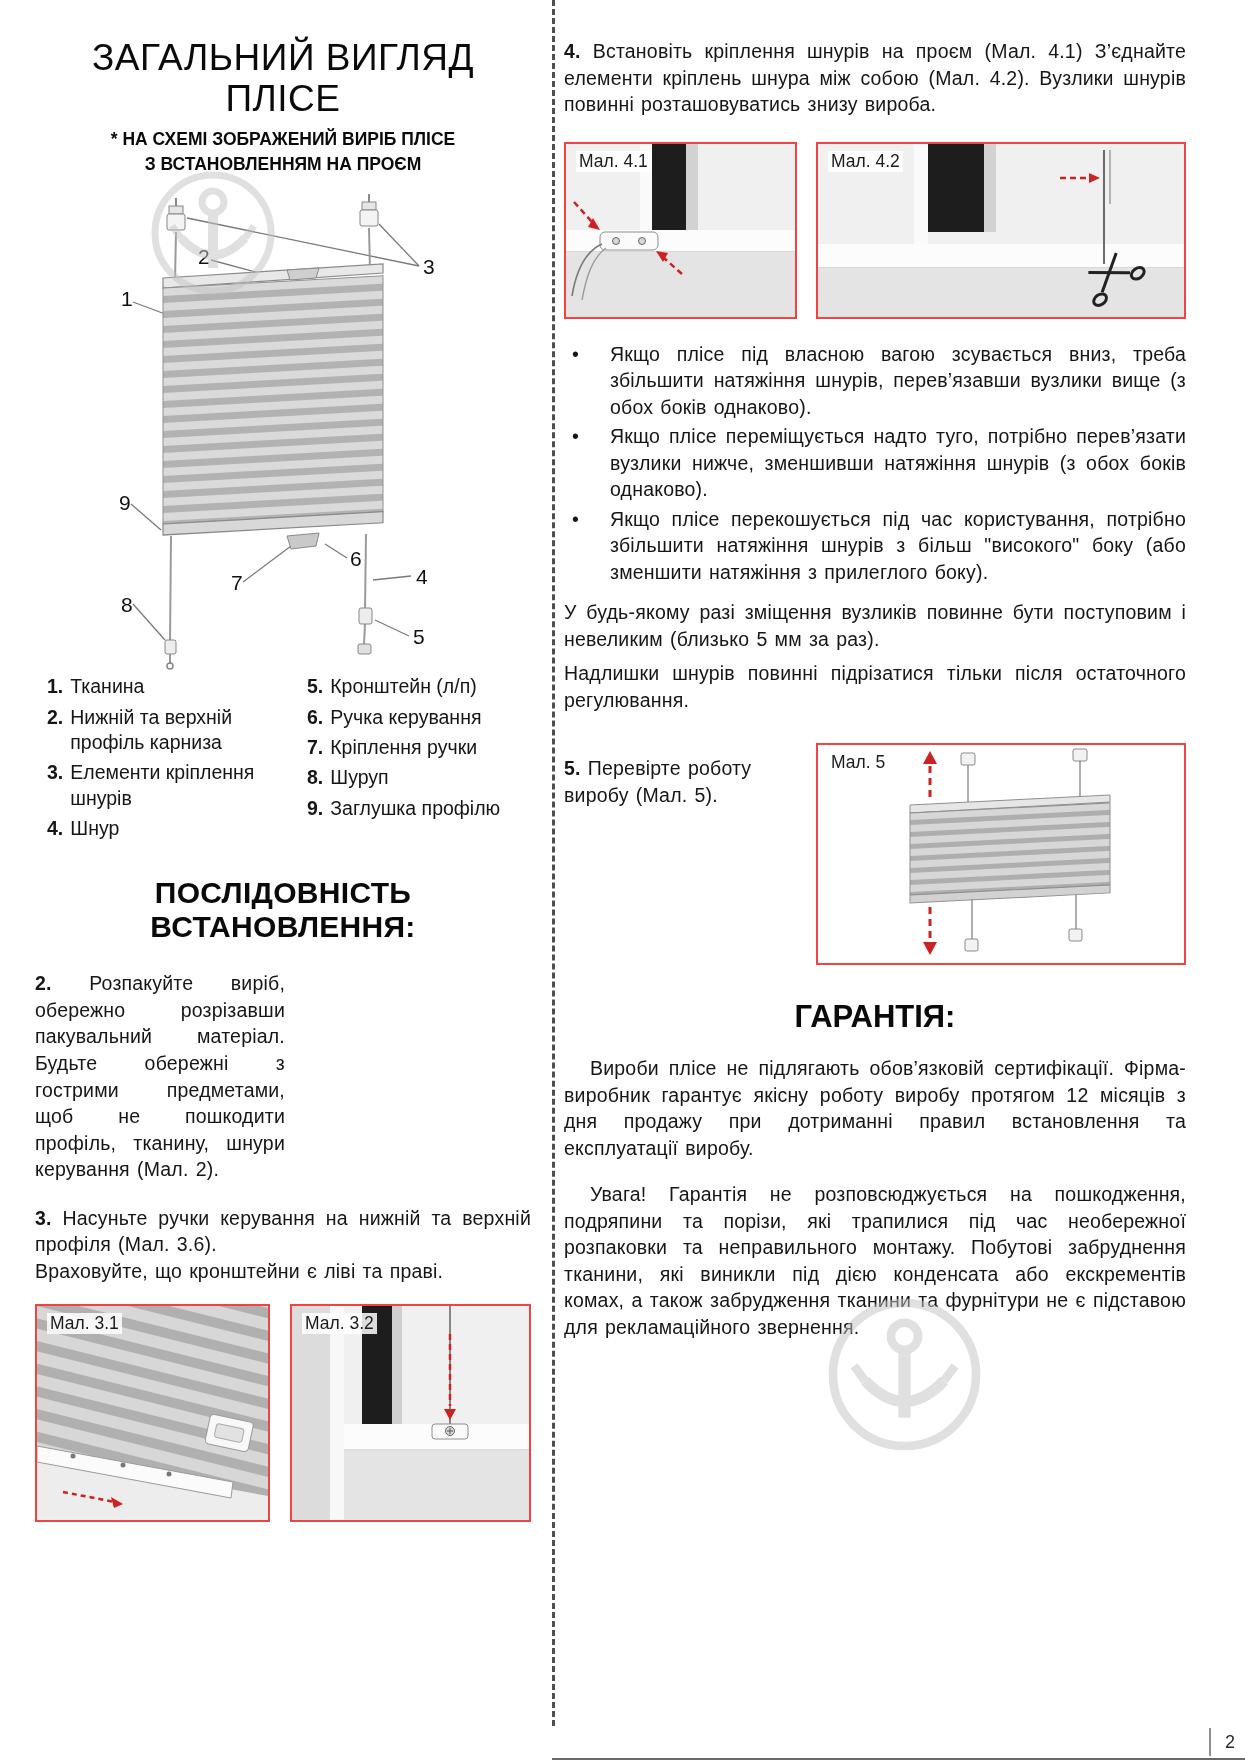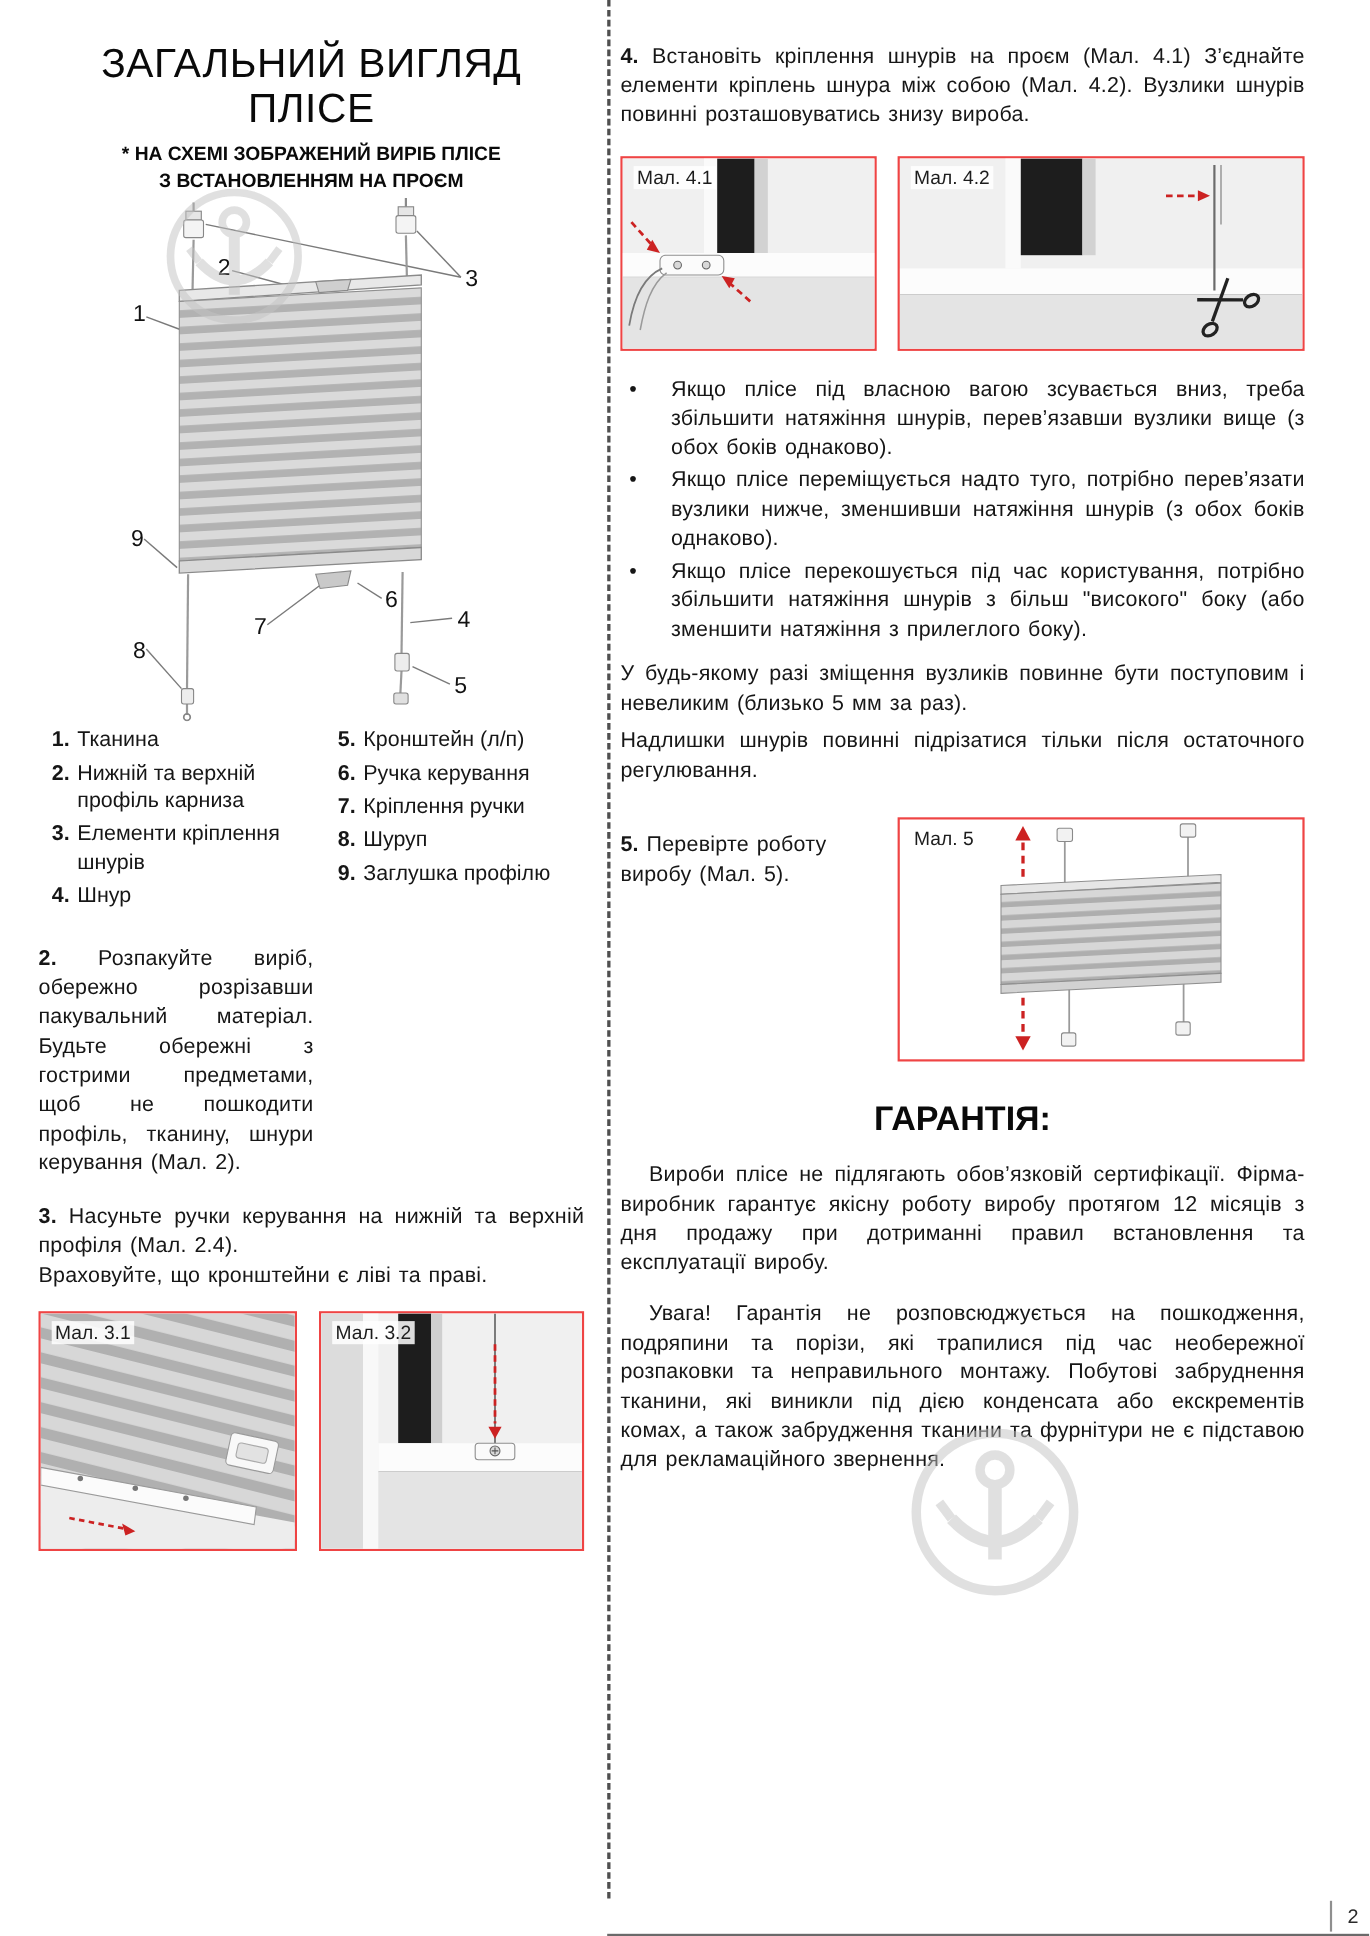--- a/index.html
+++ b/index.html
@@ -14,21 +14,21 @@
   .bottom-rule { position: absolute; left: 552px; right: 0; bottom: 0; border-top: 2px solid #6a6a6a; z-index: 3; }
 
   .col-left  { position: absolute; left: 35px;  top: 26px; width: 496px; z-index: 2; }
   .col-right { position: absolute; left: 564px; top: 38px; width: 622px; z-index: 2; }
 
   .watermark { position: absolute; z-index: 4; opacity: 0.5; pointer-events: none; }
   .wm-top    { left: 138px; top: 158px; }
   .wm-bottom { left: 812px; top: 1282px; }
 
   .title { font-size: 37px; font-weight: normal; color: #0a0a0a; text-align: center; line-height: 1.1; letter-spacing: 0.5px; margin: 12px 0 8px; }
-  .subtitle { font-size: 17.5px; font-weight: bold; color: #0a0a0a; text-align: center; line-height: 1.4; margin-bottom: 2px; }
+  .subtitle { font-size: 17.5px; font-weight: bold; color: #0a0a0a; text-align: center; line-height: 1.4; margin-bottom: 16px; }
 
   .diagram { display: block; }
   svg text { font-family: "Liberation Sans", sans-serif; }
 
   .body-text { font-size: 19.5px; line-height: 1.36; text-align: justify; margin: 0; letter-spacing: 0.2px; word-spacing: 1.5px; }
 
   .legend { display: flex; margin-top: 4px; font-size: 19.5px; line-height: 1.3; }
   .legend ul { list-style: none; margin: 0; padding: 0; }
   .legend .lcol1 { width: 272px; padding-left: 12px; }
   .legend .lcol2 { width: 212px; }
@@ -216,28 +216,29 @@
             <b>8.</b>
             <span>Шуруп</span>
           </li>
         <li>
             <b>9.</b>
             <span>Заглушка профілю</span>
           </li>
       </ul>
     </div>
 
+    <h2 class="install-heading">ПОСЛІДОВНІСТЬ ВСТАНОВЛЕННЯ:</h2>
 
     <div class="step2-row">
       <p class="body-text step2-text"><b>2.</b> <span>Розпакуйте виріб, обережно розрізавши пакувальний матеріал. Будьте обережні з гострими предметами, щоб не пошкодити профіль, тканину, шнури керування (Мал. 2).</span></p>
 
     </div>
 
     <div class="step3">
-      <p class="body-text"><b>3.</b> <span>Насуньте ручки керування на нижній та верхній профіля (Мал. 2.4).</span></p>
+      <p class="body-text"><b>3.</b> <span>Насуньте ручки керування на нижній та верхній профіля (Мал. 3.6).</span></p>
       <p class="body-text">Враховуйте, що кронштейни є ліві та праві.</p>
     </div>
 
     <div class="figs-row">
       <div class="fig-box" style="width:235px;height:218px;">
         <span class="fig-label">Мал. 3.1</span>
         <svg width="231" height="214" viewBox="0 0 231 214">
           <defs>
             <pattern id="p31" width="24" height="22" patternUnits="userSpaceOnUse" patternTransform="rotate(14)">
               <rect width="24" height="12" fill="#d7d7d7"></rect>

